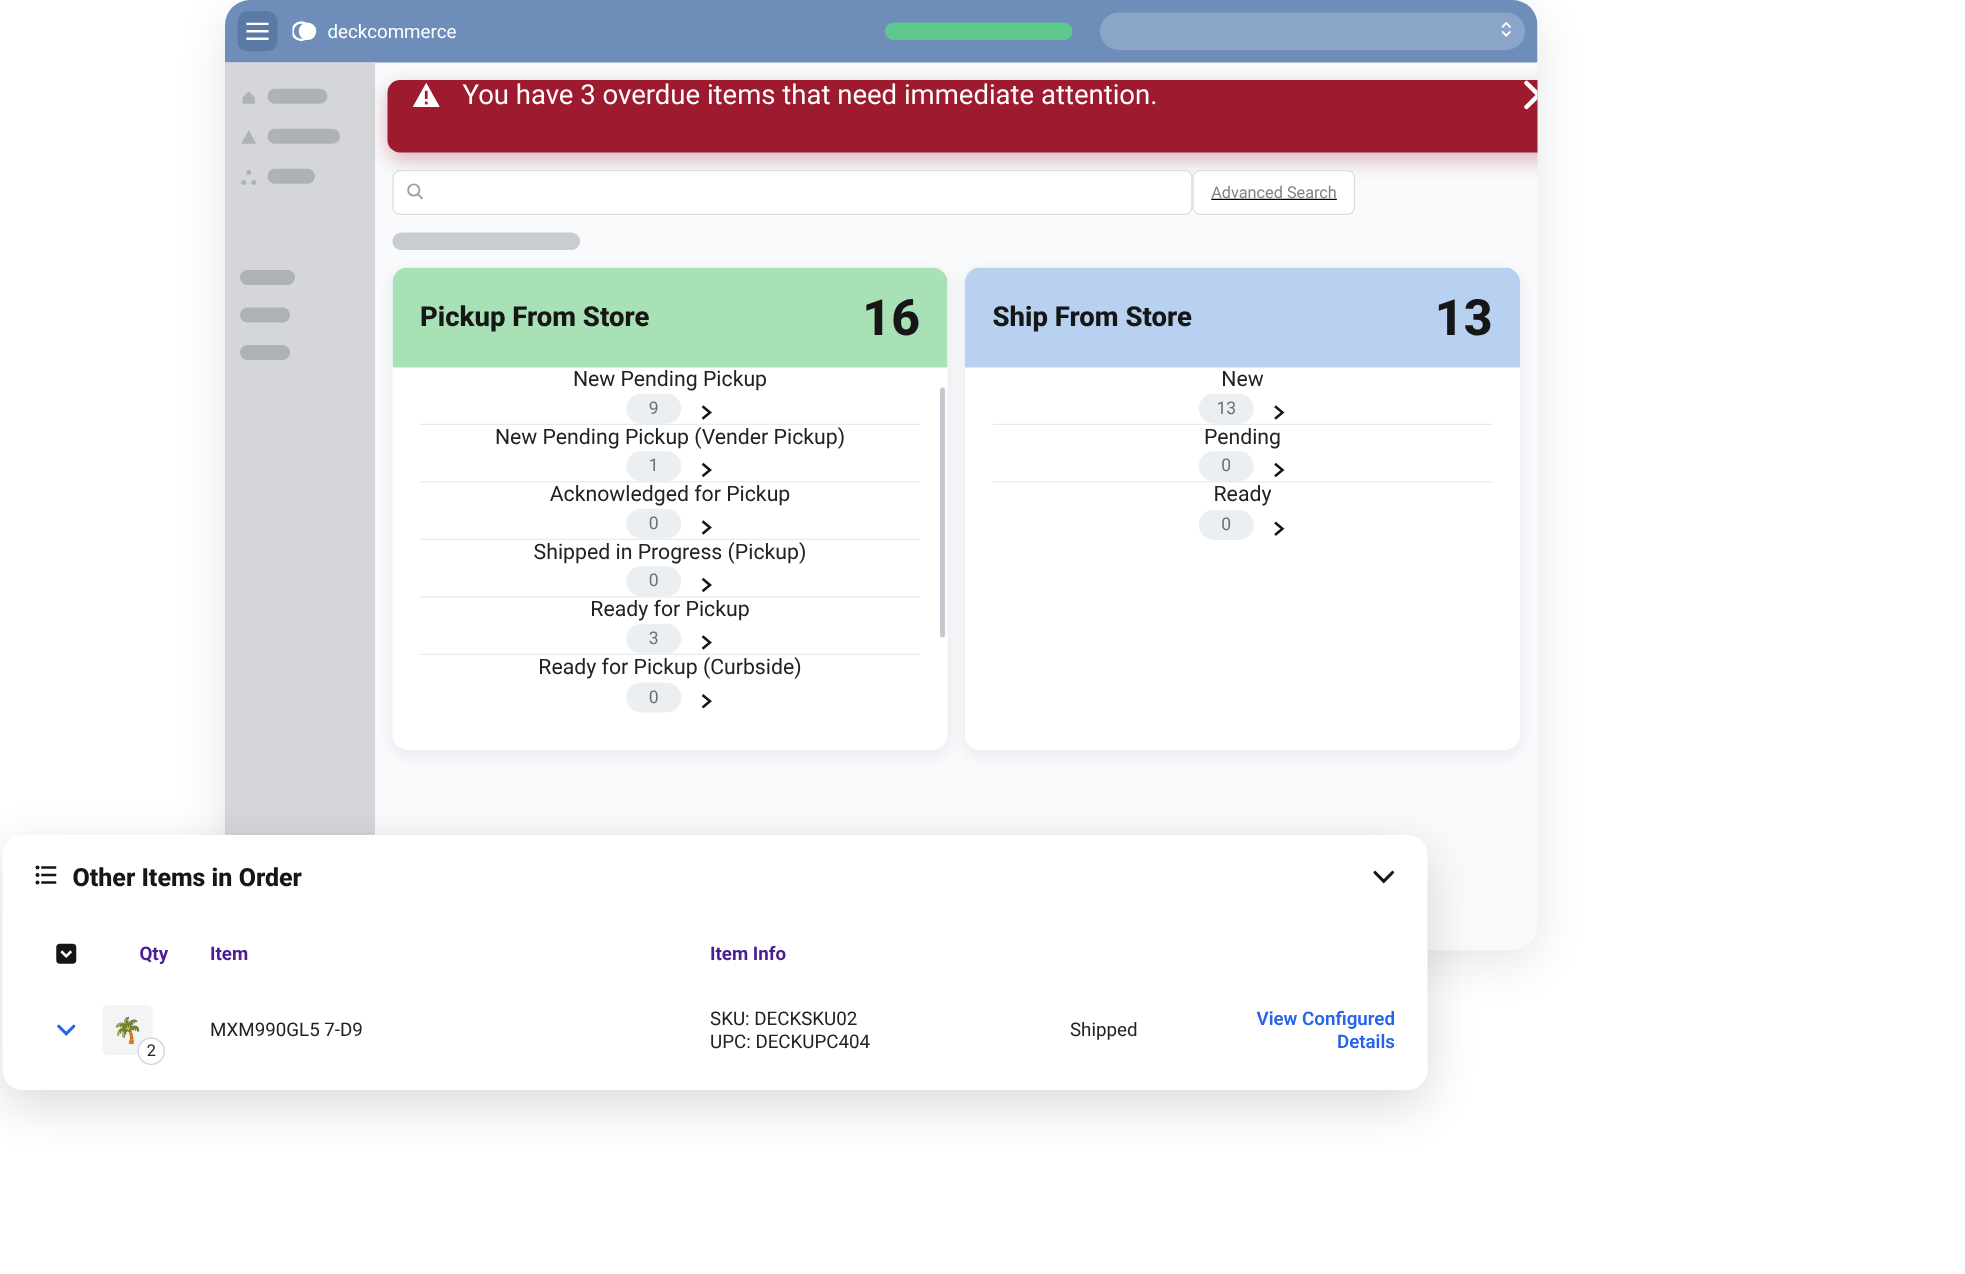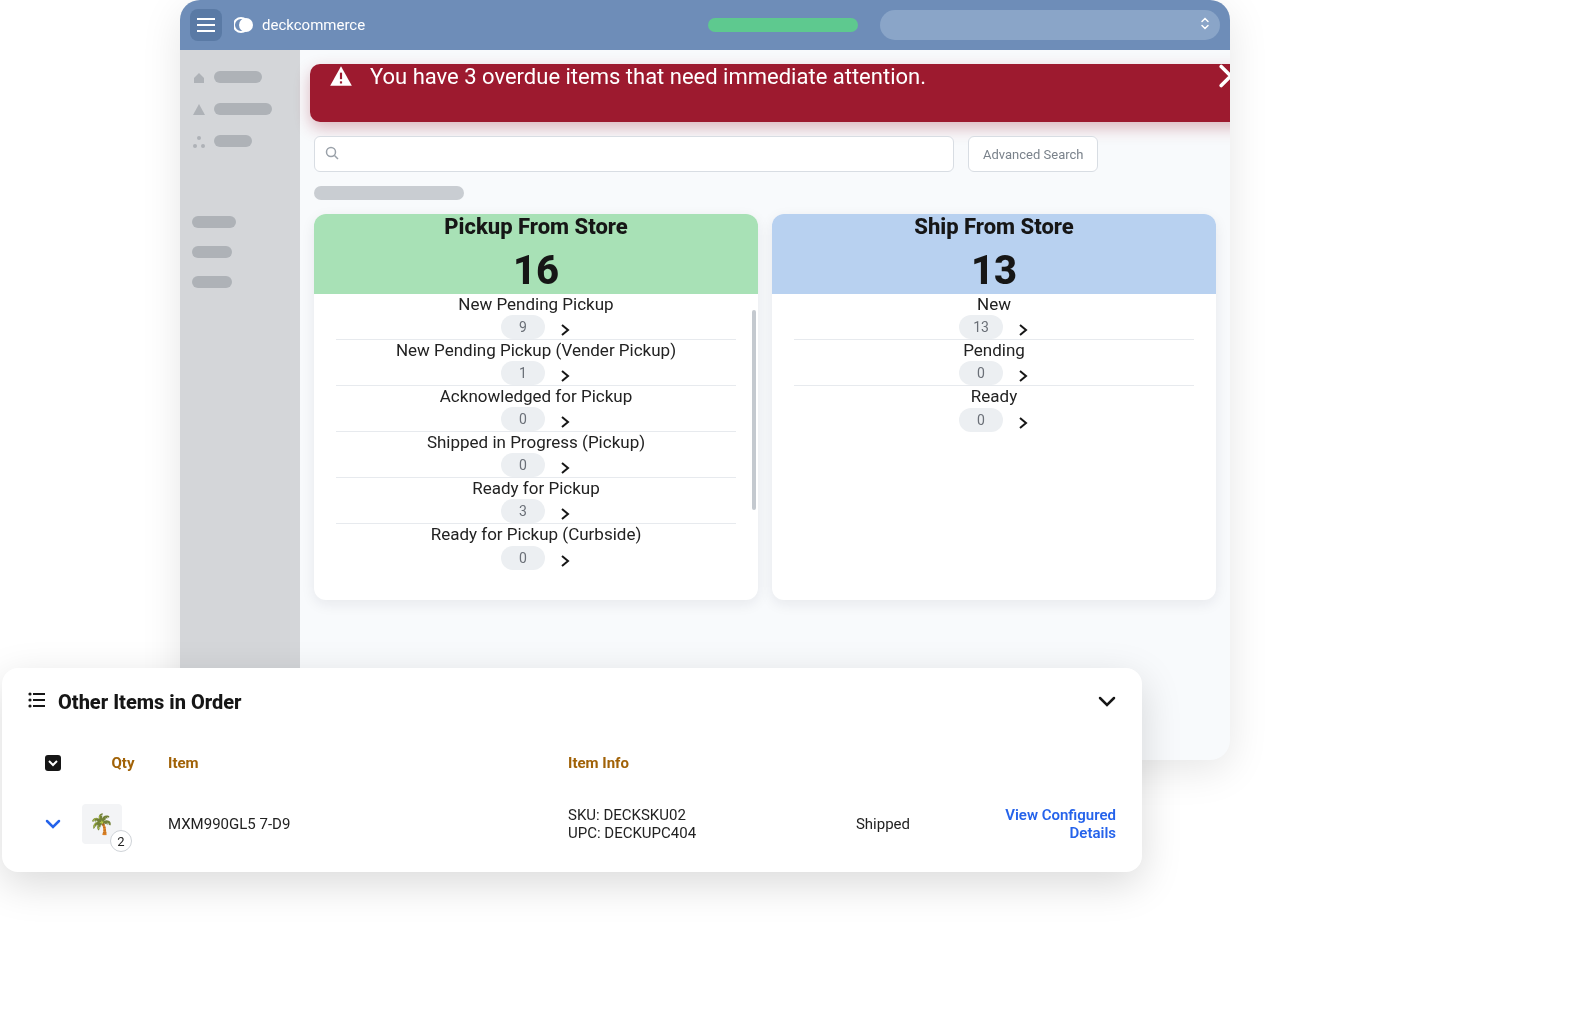--- a/index.html
+++ b/index.html
@@ -57,21 +57,21 @@
   padding: 0 18px;
   gap: 16px;
   font-size: 22px;
   margin-bottom: 14px;
   width: calc(100% + 40px);
   margin-left: -4px;
   box-shadow: 0 6px 16px rgba(157,26,47,0.3);
 }
 .alert-banner .spacer { flex:1; }
 
-.search-row { display:flex; gap:14px; align-items:center; margin-bottom: 14px; }
+.search-row { display:flex; align-items:center; margin-bottom: 14px; text-decoration: underline; }
 .search-box { flex:1; max-width:640px; height:36px; border:1px solid #d8dde3; border-radius:6px; background:#fff; display:flex; align-items:center; padding:0 10px; color:#9aa1a9; }
 .adv-btn { height:36px; padding:0 14px; border:1px solid #d8dde3; border-radius:6px; background:#fff; color:#7a828b; font-size:13px; display:flex; align-items:center; }
 
 .section-skeleton { width:150px; height:14px; background:#c9cdd2; border-radius:7px; margin-bottom: 14px; }
 
 .cards-row { display:flex; gap:14px; }
 .card {
   flex:1;
   background:#fff;
   border-radius:12px;
@@ -79,21 +79,20 @@
   overflow:hidden;
   height: 386px;
   position: relative;
 }
 .card-scroll { position:absolute; right:2px; top:96px; bottom:6px; width:4px; background:transparent; }
 .card-scroll-thumb { width:4px; height:200px; background:#c4c9cf; border-radius:2px; }
 .card-header {
   height:80px; display:flex; align-items:center; justify-content:space-between;
   padding: 0 22px;
   font-weight:700;
-  flex-direction:column;
 }
 .card-header.green { background:#a8e1b6; }
 .card-header.blue { background:#b8d1f0; }
 .card-title { font-size:22px; color:#161616; font-weight:800; }
 .card-count { font-size:40px; color:#161616; font-weight:800; }
 
 .status-list { padding: 0 22px; }
 .status-row {
   display:flex; align-items:center; justify-content:space-between;
   height:46px;
@@ -119,21 +118,21 @@
   width:1140px;
   background:#fff;
   border-radius:16px;
   box-shadow: 0 12px 40px rgba(0,0,0,0.15);
   padding: 22px 26px 28px;
 }
 .panel-header { display:flex; align-items:center; gap:12px; }
 .panel-title { font-size:20px; font-weight:800; color:#161616; }
 .panel-header .spacer { flex:1; }
 
-.tbl-head { display:flex; margin-top:40px; font-size:15px; font-weight:700; color:#a16207; }
+.tbl-head { display:flex; margin-top:40px; font-size:15px; font-weight:700; color:#4c1d95; }
 .col-toggle { width:50px; display:flex; justify-content:center; }
 .col-qty { width:90px; text-align:center; }
 .col-item { width:400px; }
 .col-info { width:230px; }
 .col-status { width:170px;text-align:center; }
 .col-action { flex:1; text-align:right; }
 
 .tbl-row { display:flex; align-items:center; margin-top:32px; font-size:15px; color:#222; }
 .expand-btn { color:#2563eb; }
 .thumb-wrap { position:relative; width:40px; height:40px; margin-left:4px; }

